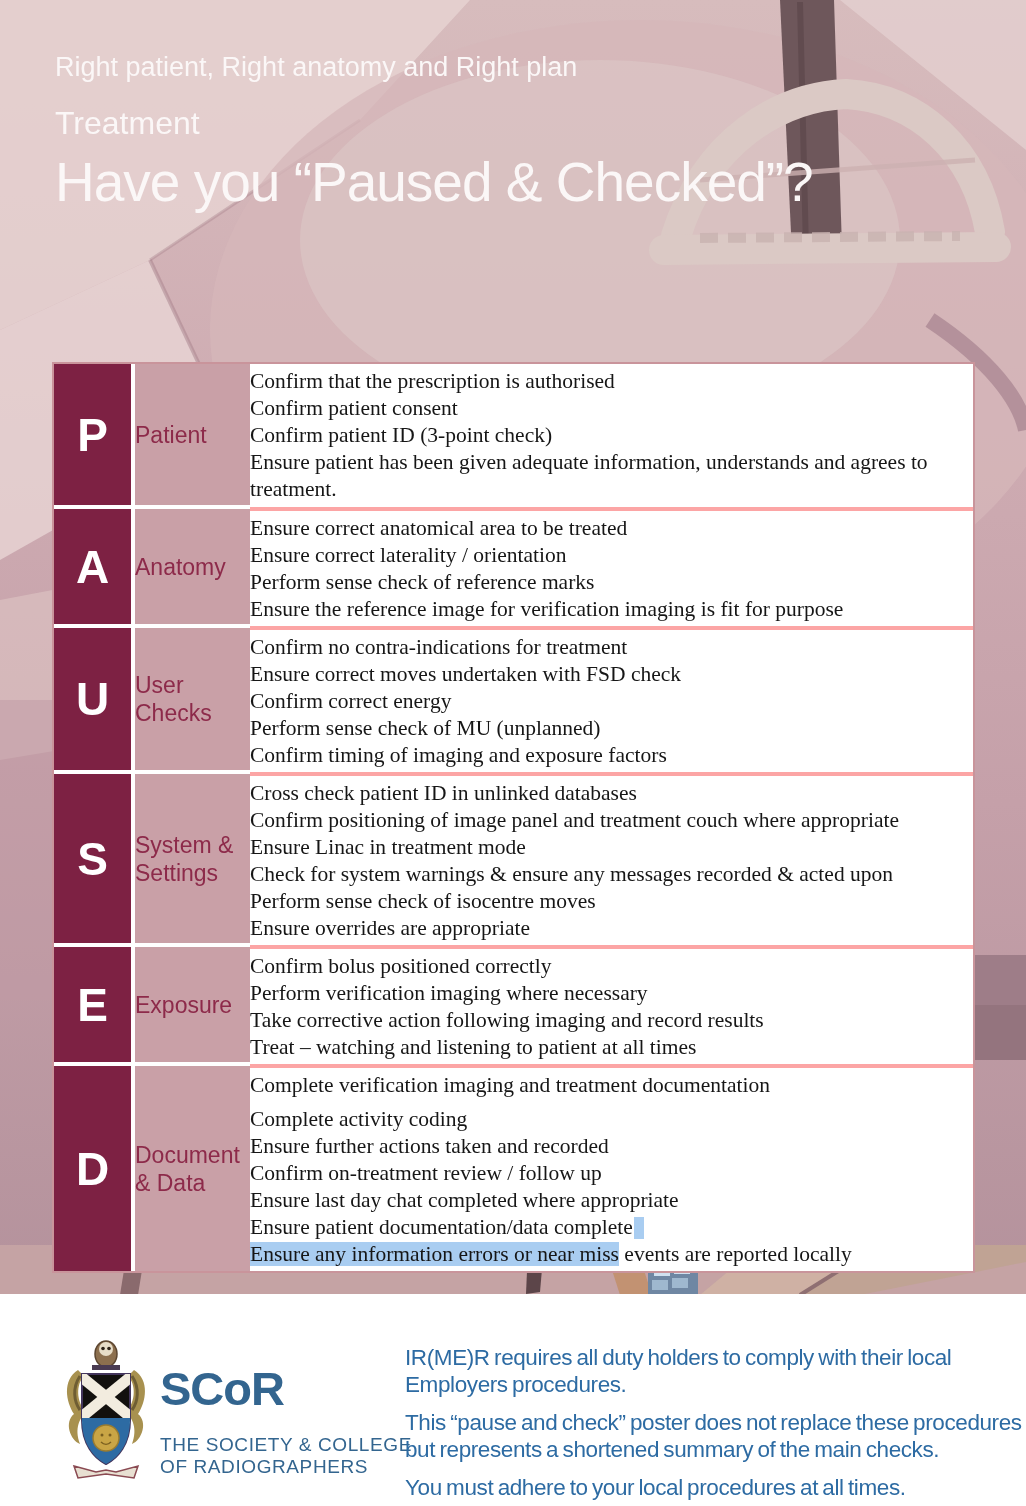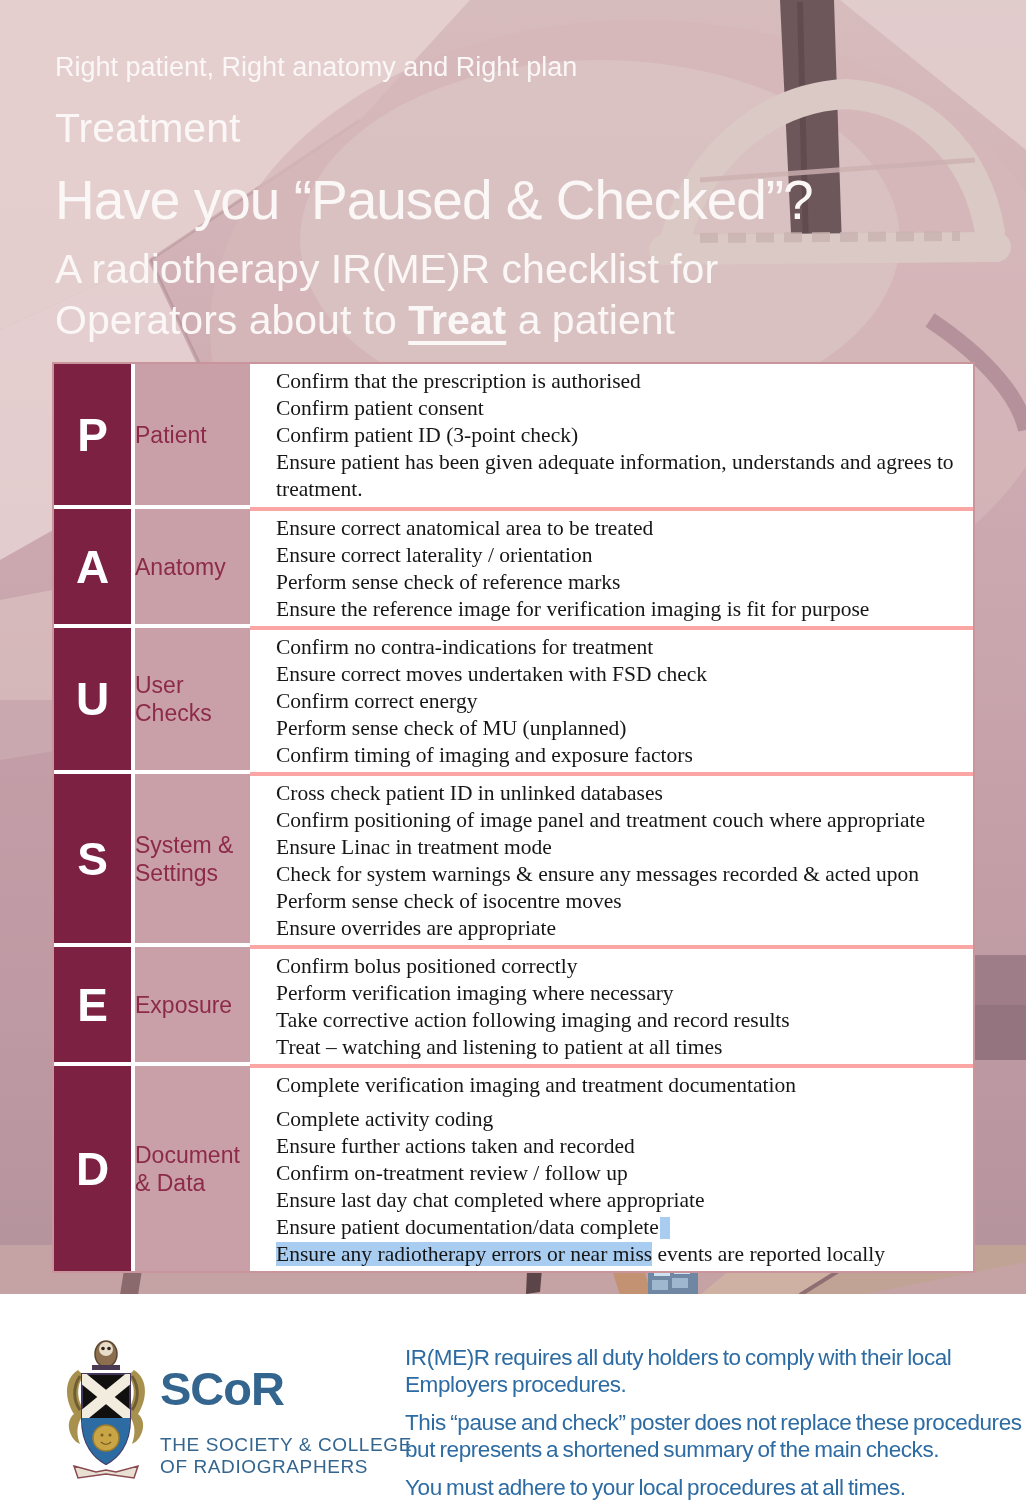--- a/index.html
+++ b/index.html
@@ -4,21 +4,21 @@
 <style>
   html,body{margin:0;padding:0;background:#ffffff;}
   .poster{
     position:relative;width:1026px;height:1506px;overflow:hidden;background:#0f766e;
     font-family:"Liberation Sans",sans-serif;
   }
   .bg{position:absolute;left:0;top:0;}
   
   .header{position:absolute;left:55px;top:52px;color:#fbf7f7;}
   .kicker{font-size:27px;margin-bottom:22px;}
-  .section{font-size:41px;margin-bottom:16px;}
+  .section{font-size:32px;margin-bottom:8px;}
   .title{font-size:55px;font-weight:400;margin:0 0 12px 0;white-space:nowrap;letter-spacing:-1px;}
   .tagline{font-size:41px;line-height:51px;}
   .treat{font-weight:700;text-decoration:underline;text-decoration-thickness:4px;text-underline-offset:7px;}
   
   .table{
     position:absolute;left:52px;top:362px;width:923px;box-sizing:border-box;
     background:#fff;border:2px solid #c9949b;
   }
   .row{display:flex;align-items:stretch;}
   .letter-cell{
@@ -27,21 +27,21 @@
     margin:2px 4px 2px 0;
   }
   .row:first-child .letter-cell,.row:first-child .label-cell{margin-top:0;}
   .row:last-child .letter-cell,.row:last-child .label-cell{margin-bottom:0;}
   .label-cell{
     width:115px;flex:0 0 115px;background:#c9a0a7;color:#8d2a4a;
     font-size:23px;line-height:28px;display:flex;align-items:center;
     box-sizing:border-box;margin:2px 0;
   }
   .items-cell{
-    flex:1;padding:4px 10px 3px 26px;background:#fff;
+    flex:1;padding:4px 10px 3px 0;background:#fff;
     font-family:"Liberation Serif",serif;font-size:21.5px;line-height:27px;color:#161616;
   }
   .row:not(:first-child) .items-cell{border-top:4px solid #fca5a5;}
   .r0{min-height:143px;} .r1{min-height:113px;} .r2{min-height:140px;}
   .r3{min-height:169px;} .r4{min-height:114px;} .r5{min-height:196px;}
   .r5 .item:first-child{margin-bottom:7px;}
   .sel{background:#a9cdf1;}
   .sel-trail{display:inline-block;width:10px;height:22px;background:#a9cdf1;vertical-align:text-bottom;margin-left:1px;}
   
   .footer{position:absolute;left:0;top:1294px;width:1026px;height:212px;background:#fff;}
@@ -106,24 +106,20 @@
     <rect x="672" y="1278" width="16" height="10" fill="#9fb8cf"></rect>
     <path d="M700 1295 L760 1245 L880 1245 L800 1295 Z" fill="#cfb2a4" opacity="0.9"></path>
     <path d="M800 1295 L880 1245 L1026 1245 L1026 1262 L860 1295 Z" fill="#c0a394"></path>
     <path d="M880 1245 L800 1295" stroke="#8f6f72" stroke-width="4"></path>
   </svg>
 
   <div class="header">
     <div class="kicker">Right patient, Right anatomy and Right plan</div>
     <div class="section">Treatment</div>
     <h1 class="title">Have you “Paused &amp; Checked”?</h1>
-    <div class="tagline">
-      <span>A radiotherapy IR(ME)R checklist for</span><br>
-      <span>Operators about to </span><span class="treat">Treat</span><span> a patient</span>
-    </div>
   </div>
 
   <div class="table" id="checklist">
       <div class="row r0">
         <div class="letter-cell">P</div>
         <div class="label-cell">Patient</div>
         <div class="items-cell">
           <div class="item">Confirm that the prescription is authorised</div>
           <div class="item">Confirm patient consent</div>
           <div class="item">Confirm patient ID (3-point check)</div>
@@ -176,21 +172,21 @@
       <div class="row r5">
         <div class="letter-cell">D</div>
         <div class="label-cell">Document &amp; Data</div>
         <div class="items-cell">
           <div class="item">Complete verification imaging and treatment documentation</div>
           <div class="item">Complete activity coding</div>
           <div class="item">Ensure further actions taken and recorded</div>
           <div class="item">Confirm on-treatment review / follow up</div>
           <div class="item">Ensure last day chat completed where appropriate</div>
           <div class="item">Ensure patient documentation/data complete<span class="sel-trail"></span></div>
-          <div class="item"><span class="sel">Ensure any radiotherapy errors or near miss</span> events are reported locally</div>
+          <div class="item"><span class="sel">Ensure any information errors or near miss</span> events are reported locally</div>
         </div>
       </div>
     </div>
 
   <div class="footer">
     <div class="logo">
       <svg width="92" height="150" viewBox="0 0 92 150">
 
         <path d="M18 38 C2 48 6 70 14 82 C4 90 10 108 20 112 C14 96 20 86 26 80 C16 70 16 52 24 44 Z" fill="#a8914f"></path>
         <path d="M74 38 C90 48 86 70 78 82 C88 90 82 108 72 112 C78 96 72 86 66 80 C76 70 76 52 68 44 Z" fill="#a8914f"></path>

